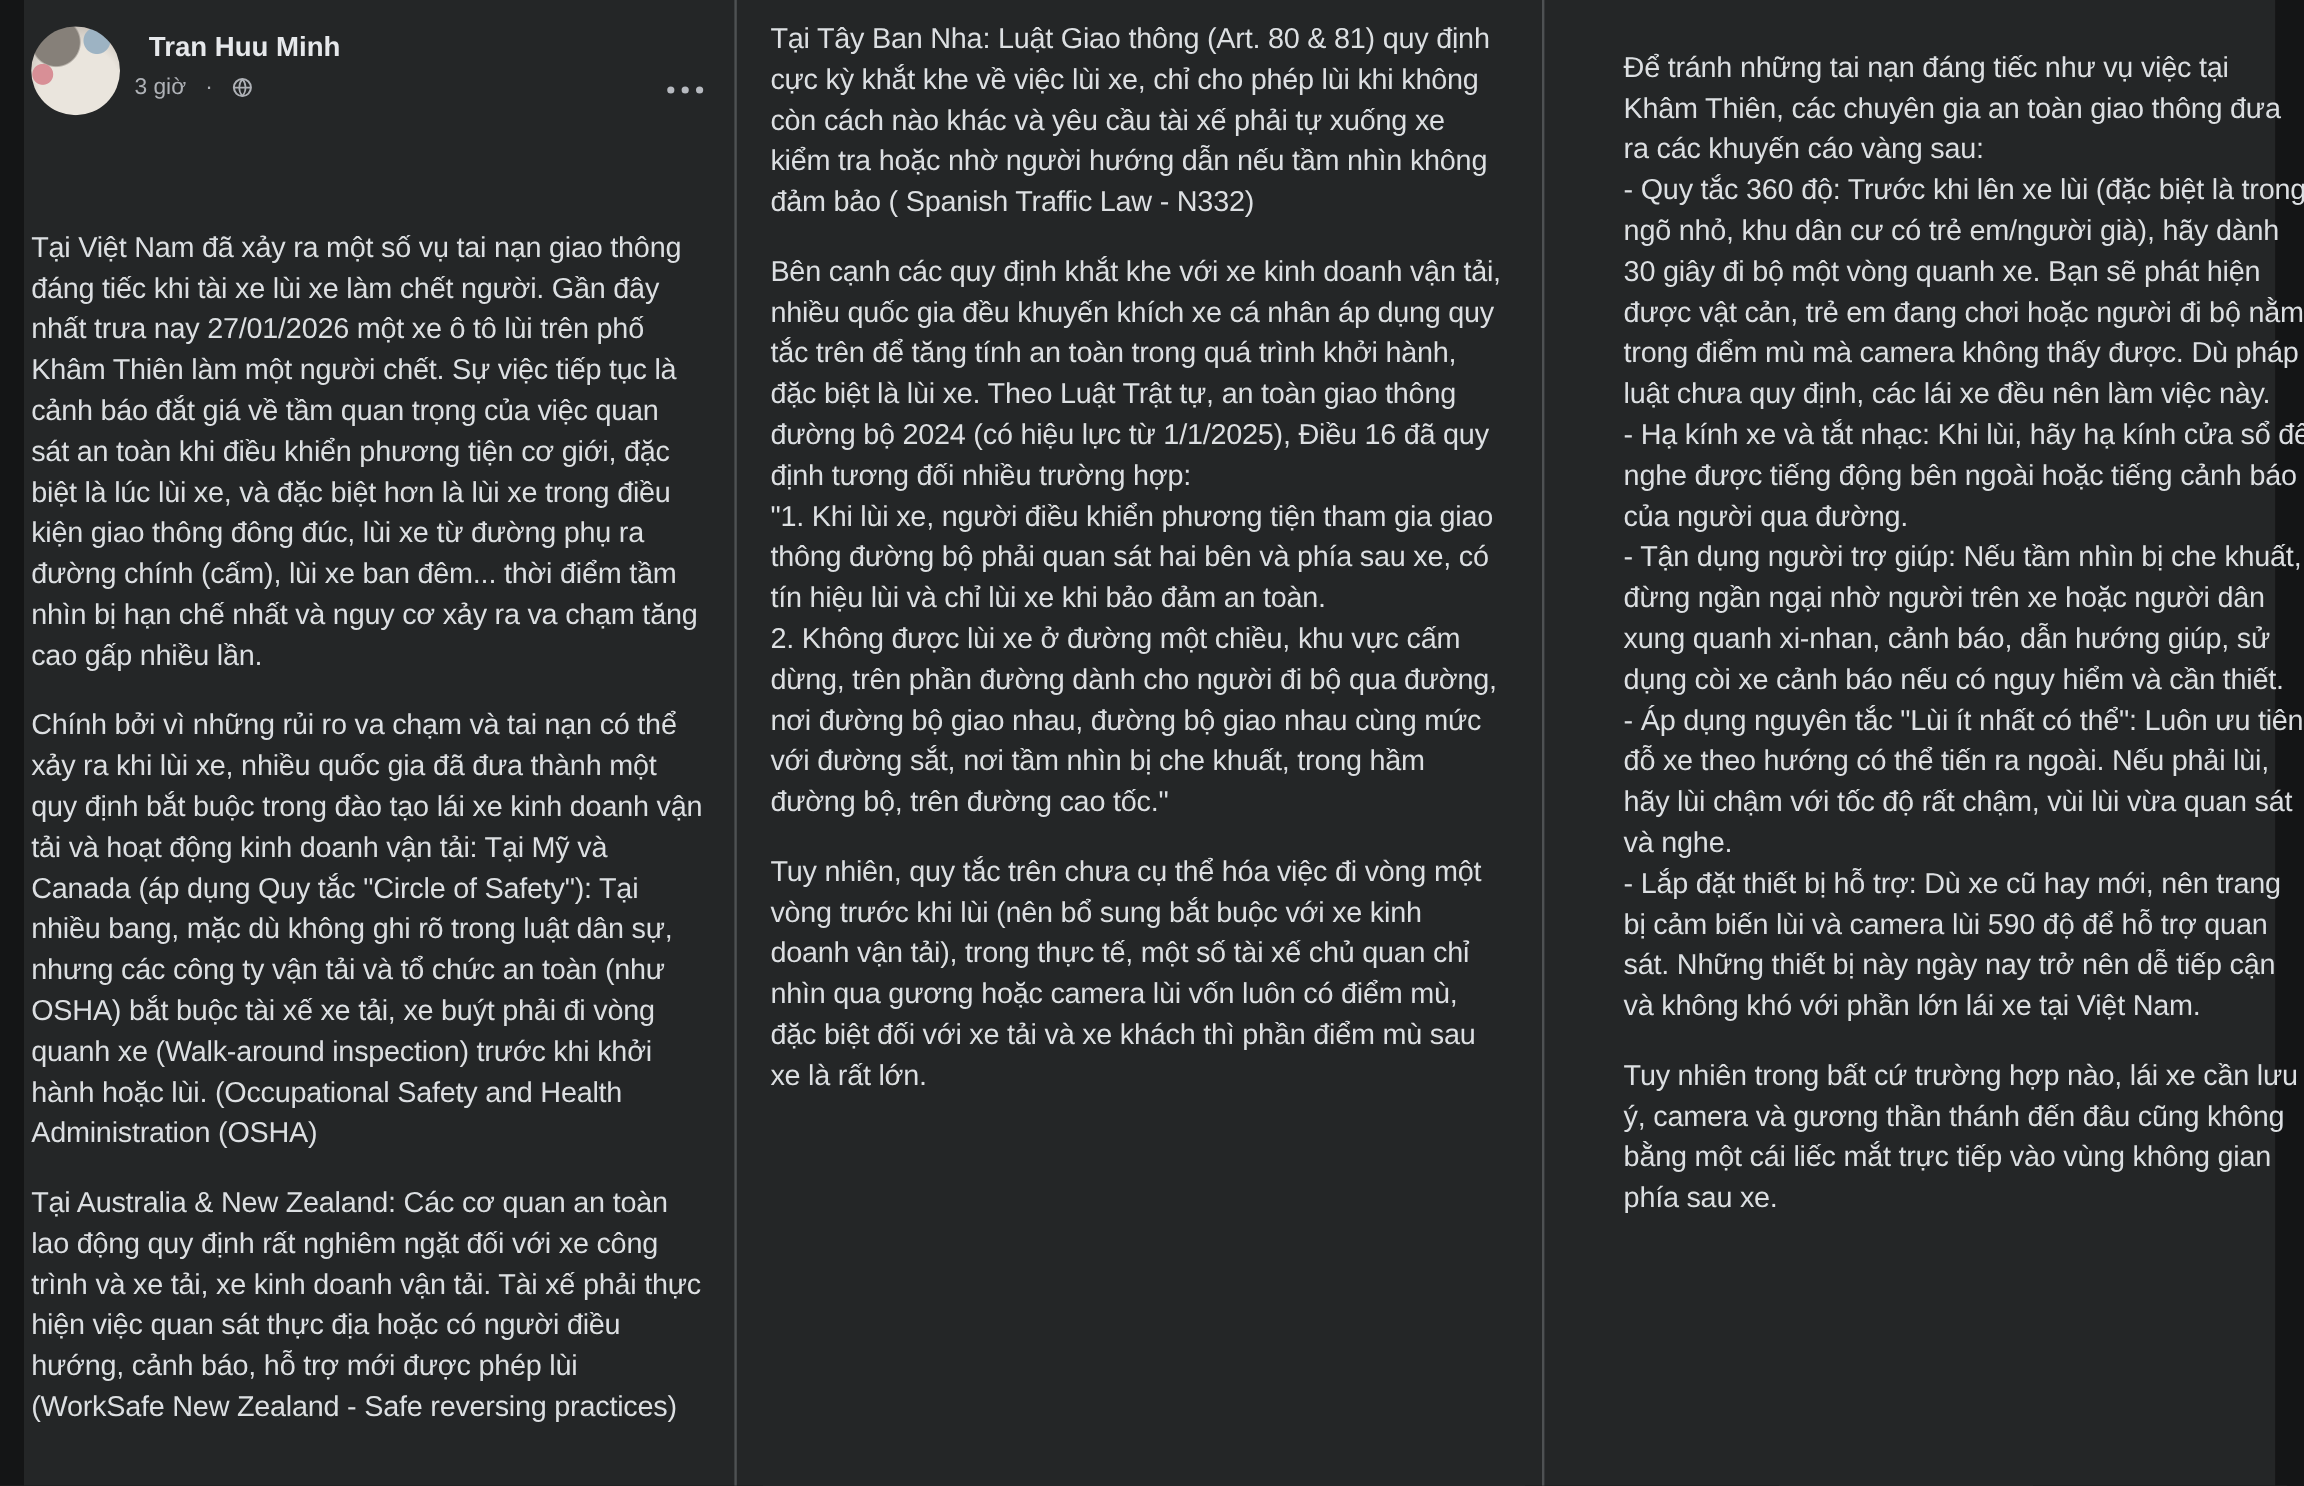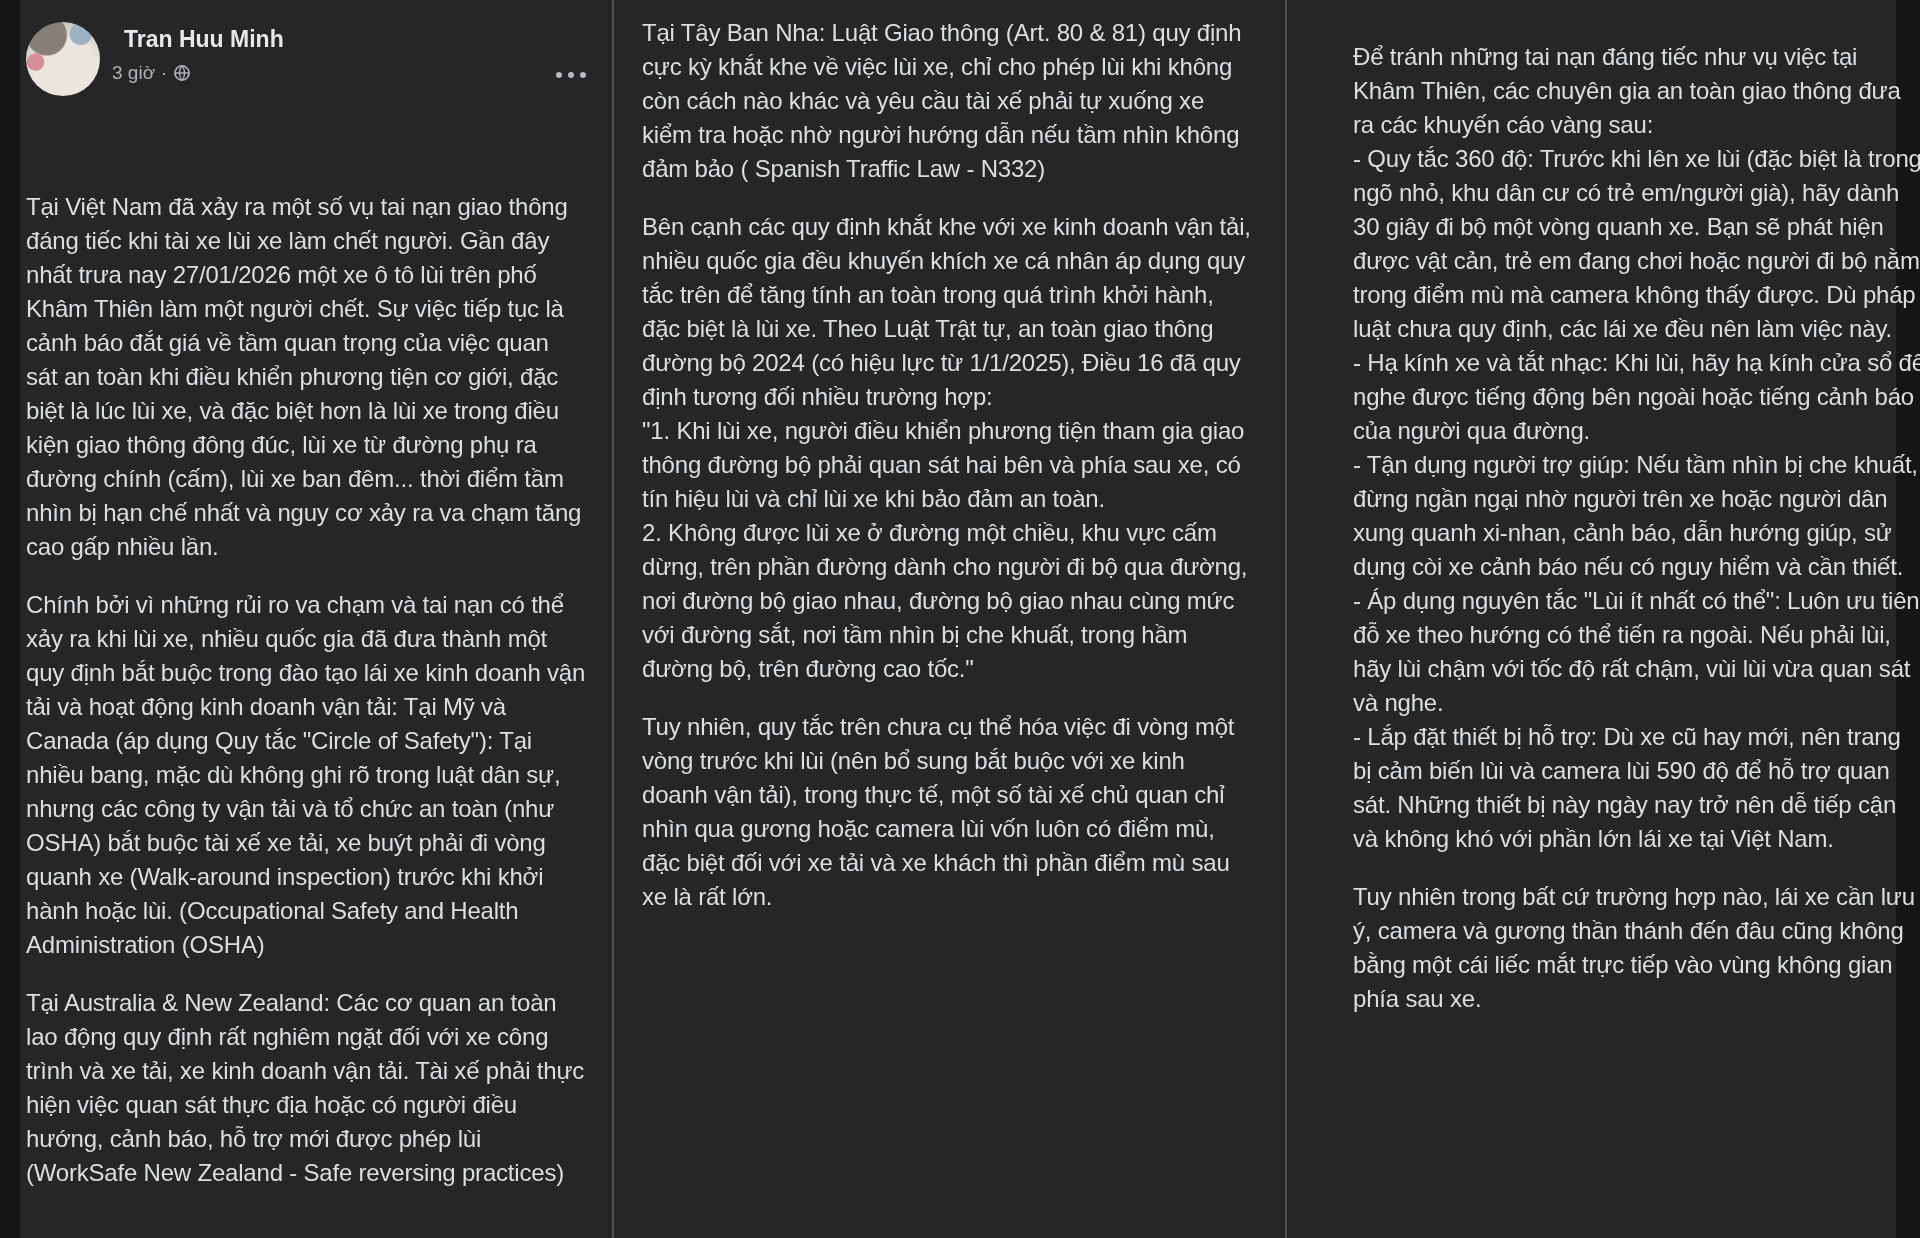--- a/index.html
+++ b/index.html
@@ -26,21 +26,21 @@
       radial-gradient(circle at 28% 18%, #868079 0 24%, rgba(0,0,0,0) 26%),
       radial-gradient(circle at 55% 68%, #eae5dd 0 52%, #c9c2ba 78%);
     background-color:#c9c2ba;
   }
   .author{
     position:absolute;left:86px;top:8px;
     font-size:23px;font-weight:bold;color:#e6e8eb;letter-spacing:0;margin-left:12px;
   }
   .meta{
     position:absolute;left:86px;top:44px;
-    font-size:19px;color:#aeb1b6;display:flex;align-items:center;gap:6px;
+    font-size:19px;color:#aeb1b6;display:flex;align-items:center;gap:16px;
   }
   .meta svg{display:block;}
   .menu-dots{
     position:absolute;left:524px;top:48px;display:flex;gap:6px;
     padding:6px;cursor:pointer;
   }
   .menu-dots i{display:block;width:6px;height:6px;border-radius:50%;background:#b7bac0;}
 
   
   .coltext{

